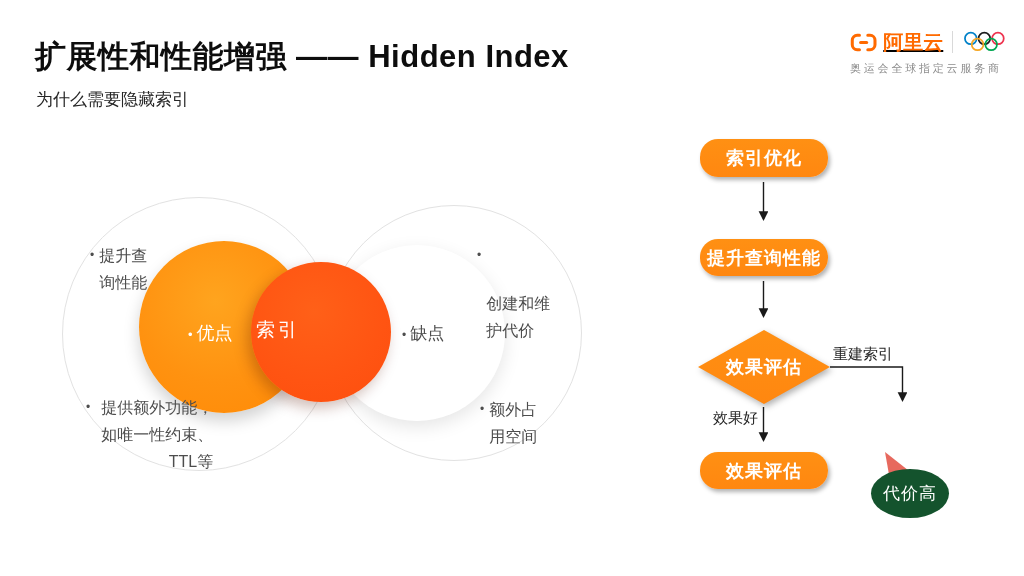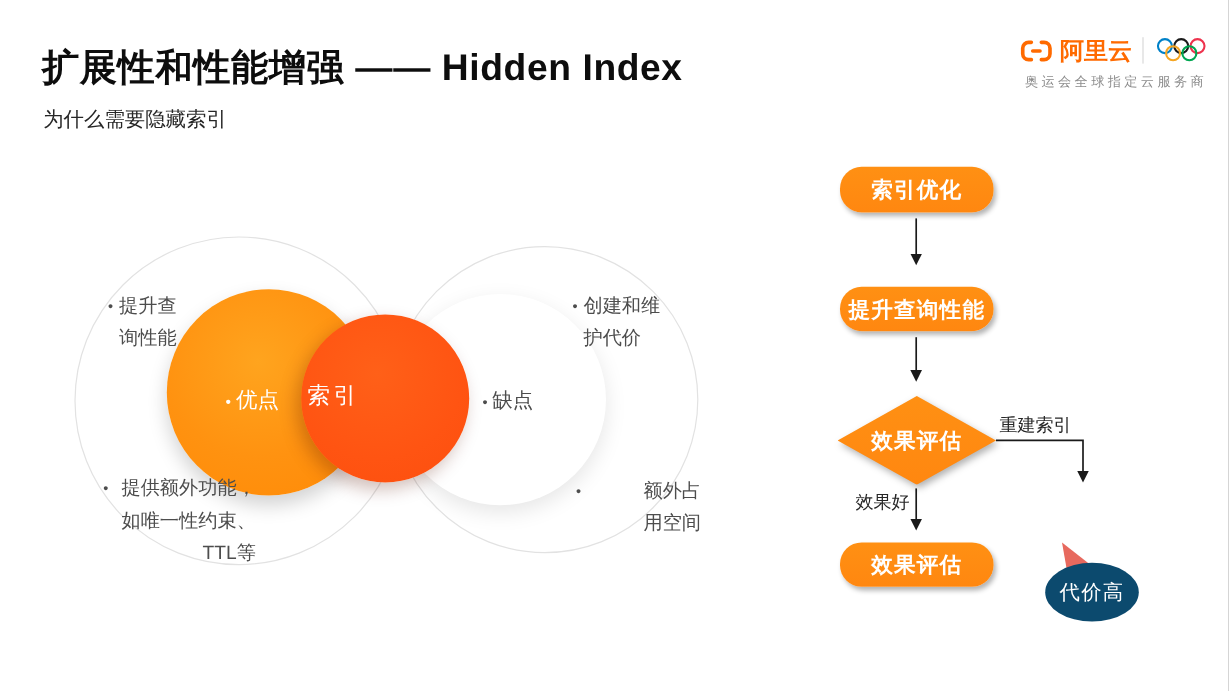--- a/index.html
+++ b/index.html
@@ -10,25 +10,25 @@
   
   .title{
     position:absolute;left:35px;top:36px;margin:0;
     font-size:31px;font-weight:700;color:#0d0d0d;letter-spacing:0.5px;white-space:nowrap;
   }
   .subtitle{
     position:absolute;left:36px;top:88px;font-size:17px;color:#262626;white-space:nowrap;
   }
   
   .logo{position:absolute;left:850px;top:27px;width:160px;}
-  .logo-row{display:flex;align-items:center;gap:6px;height:30px;}
+  .logo-row{display:flex;align-items:center;gap:6px;height:30px;text-decoration:underline;}
   .logo-brand{font-size:20px;font-weight:700;color:#FF6A00;white-space:nowrap;}
   .logo-divider{width:1px;height:22px;background:#d9d9d9;margin:0 3px;}
   .logo-caption{
-    margin-top:4px;font-size:11px;color:#8c8c8c;letter-spacing:2.8px;white-space:nowrap;text-align:center;
+    margin-top:4px;font-size:11px;color:#8c8c8c;letter-spacing:2.8px;white-space:nowrap;
   }
   
   .circle{position:absolute;border-radius:50%;}
   .outline-circle{background:#ffffff;border:1px solid #e2e2e2;}
   .c-left{left:62px;top:197px;width:272px;height:272px;}
   .c-right{left:326px;top:205px;width:254px;height:254px;}
   .c-inner{
     left:329px;top:245px;width:176px;height:176px;background:#ffffff;
     box-shadow:0 6px 18px rgba(0,0,0,0.10);
   }
@@ -39,22 +39,22 @@
   }
   .c-index{
     left:251px;top:262px;width:140px;height:140px;
     background:radial-gradient(circle at 45% 35%, #ff6018 0%, #ff5412 60%, #fc4e0e 100%);
     box-shadow:-4px 6px 14px rgba(90,20,0,0.28);
   }
   .venn-item{position:absolute;display:flex;gap:5px;color:#4d4d4d;font-size:16px;line-height:27px;}
   .venn-item .marker{font-size:12px;line-height:27px;color:#4d4d4d;}
   .vi-adv1{left:90px;top:242px;}  .vi-adv1 .txt{width:52px;}
   .vi-adv2{left:86px;top:394px;}  .vi-adv2 .txt{width:118px;text-align:right;}
-  .vi-dis1{left:477px;top:242px;} .vi-dis1 .txt{width:68px;}
-  .vi-dis2{left:480px;top:396px;} .vi-dis2 .txt{width:54px;margin-left:47px;}
+  .vi-dis1{left:477px;top:242px;} .vi-dis1 .txt{width:68px;margin-top:48px;}
+  .vi-dis2{left:480px;top:396px;} .vi-dis2 .txt{width:54px;}
   .venn-label{position:absolute;display:flex;gap:4px;align-items:baseline;}
   .lbl-pros{left:188px;top:321px;color:#ffffff;font-size:18px;}
   .lbl-pros .marker{font-size:13px;}
   .lbl-cons{left:402px;top:322px;color:#4d4d4d;font-size:17px;}
   .lbl-cons .marker{font-size:12px;}
   .lbl-index{
     left:256px;top:317px;width:130px;text-align:center;color:#ffffff;
     font-size:19px;letter-spacing:3px;
   }
   
@@ -75,21 +75,21 @@
     width:100%;height:100%;display:flex;align-items:center;justify-content:center;
     background:linear-gradient(#ff9013,#ff8710);
     clip-path:polygon(50% 0%,100% 50%,50% 100%,0% 50%);
     color:#ffffff;font-size:18px;font-weight:600;letter-spacing:1px;
   }
   .edge-label{position:absolute;font-size:15px;color:#262626;white-space:nowrap;}
   .el-bad{left:833px;top:345px;}
   .el-good{left:706px;top:409px;width:52px;text-align:right;}
   .callout{
     position:absolute;left:871px;top:469px;width:78px;height:49px;border-radius:50%;
-    background:#0c4a6e;display:flex;align-items:center;justify-content:center;
+    background:#14532d;display:flex;align-items:center;justify-content:center;
     color:#ffffff;font-size:17px;letter-spacing:1px;
   }
 </style>
 </head>
 <body>
 
 <div class="slide">
 
   <h1 class="title">扩展性和性能增强 —— Hidden Index</h1>
   <div class="subtitle">为什么需要隐藏索引</div>

